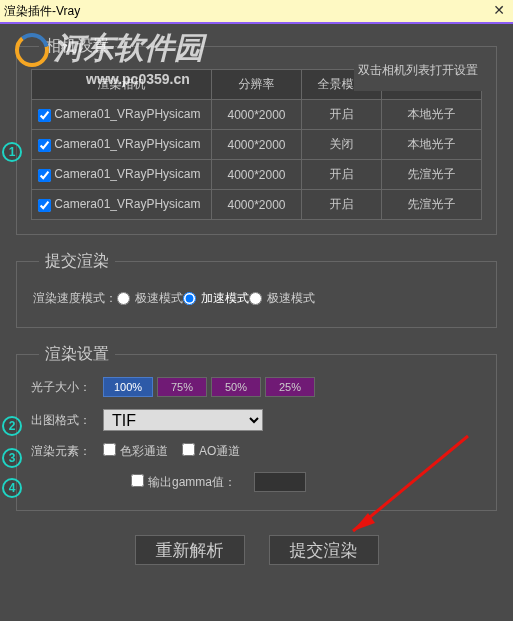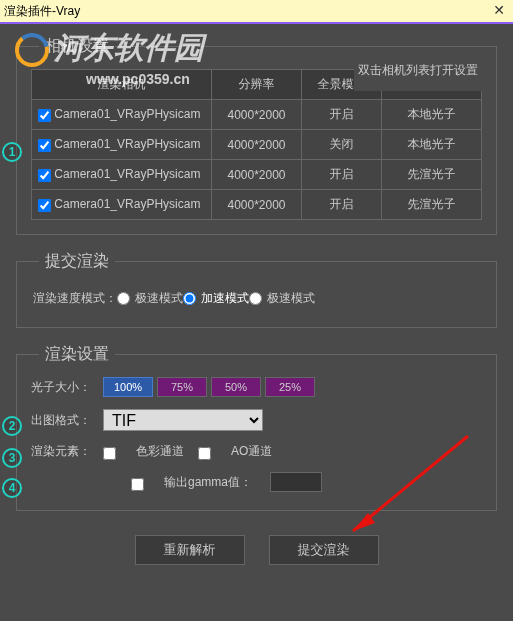--- a/index.html
+++ b/index.html
@@ -22,24 +22,24 @@
 .speed-row { display: flex; align-items: center; font-size: 12px; padding: 6px 2px; }
 .radio-item { display: flex; align-items: center; gap: 5px; }
 .radio-item input[type=radio] { margin: 0; }
 .radio-item.sel { color: #fff; }
 .setting-row { display: flex; align-items: center; font-size: 12px; margin-bottom: 12px; }
 .setting-label { width: 72px; flex-shrink: 0; }
 .pct-btns { display: flex; gap: 4px; }
 .pct-btn { width: 50px; height: 20px; background: #701a75; border: 1px solid #666; color: #ccc; font-size: 11px; display: flex; align-items: center; justify-content: center; cursor: pointer; }
 .pct-btn.active { background: #2d5aa8; border-color: #4a7ac8; color: #fff; }
 select { width: 160px; height: 22px; background: #ddd; border: 1px solid #888; font-size: 16px; padding: 0 4px; }
-.chk-item { display: inline-flex; align-items: flex-end; gap: 20px; margin-right: 14px; }
+.chk-item { display: inline-flex; align-items: flex-start; gap: 4px; margin-right: 14px; }
 .gamma-input { width: 52px; height: 20px; background: #333; border: 1px solid #666; color: #ccc; margin-left: 4px; }
 .footer-btns { display: flex; justify-content: center; gap: 24px; margin-top: 24px; }
-.main-btn { width: 110px; height: 30px; background: #3a3a3a; border: 1px solid #666; color: #ccc; font-size: 13px; cursor: pointer; display: flex; align-items: center; justify-content: center; }
+.main-btn { width: 110px; height: 30px; background: #3a3a3a; border: 1px solid #666; color: #ccc; font-size: 17px; cursor: pointer; display: flex; align-items: center; justify-content: center; }
 .badge { position: absolute; left: 2px; width: 20px; height: 20px; border-radius: 50%; border: 2px solid #1fd4c4; color: #1fd4c4; font-size: 12px; display: flex; align-items: center; justify-content: center; background: rgba(0,0,0,0.1); font-weight: bold; z-index: 50; }
 .arrow { position: absolute; right: 40px; bottom: 70px; z-index: 60; pointer-events: none; }
 </style>
 </head>
 <body>
 
 <div class="titlebar">
   <span>渲染插件-Vray</span>
   <span class="close-x">✕</span>
 </div>

